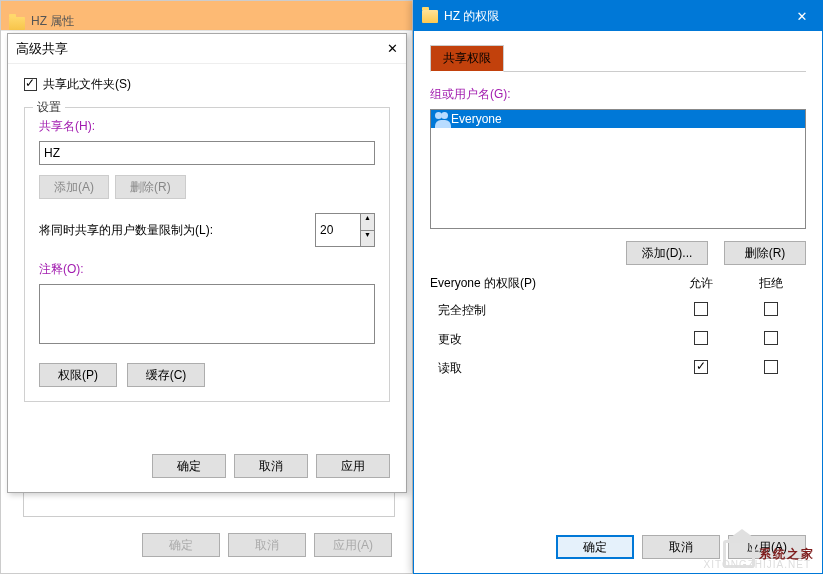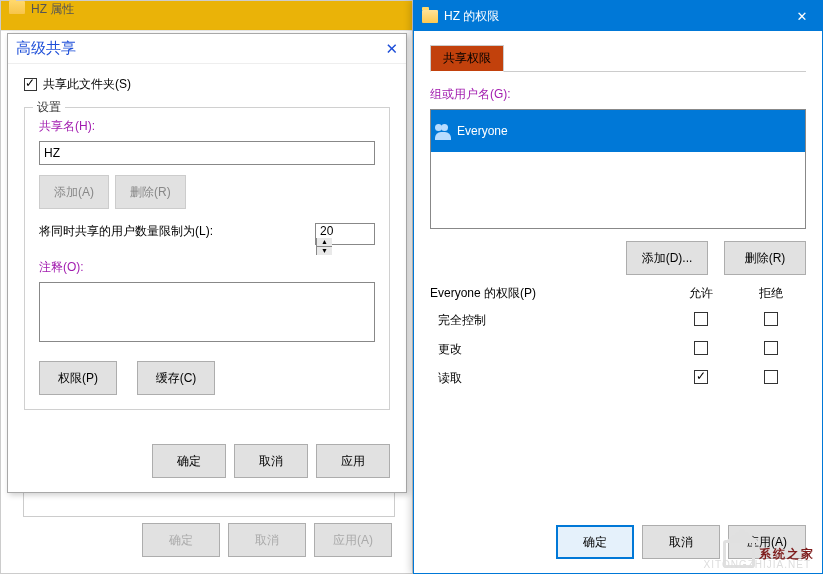--- a/index.html
+++ b/index.html
@@ -1,69 +1,69 @@
 <!DOCTYPE html>
 <html><head>
   <meta charset="utf-8">
   <style>
     * { box-sizing: border-box; font-family: "Microsoft YaHei", "Segoe UI", sans-serif; font-size: 12px; }
     body { margin: 0; background: #fff; width: 823px; height: 574px; overflow: hidden; position: relative; }
     
     
     .props-dialog { position: absolute; left: 0; top: 0; width: 413px; height: 574px; background: #fff; border: 1px solid #ccc; }
-    .props-title { height: 30px; display: flex; align-items: flex-start; padding-left: 8px; background: #eab308; border-bottom: 1px solid #e5e5e5; }
+    .props-title { height: 30px; display: flex; align-items: flex-end; padding-left: 8px; background: #fdba74; border-bottom: 1px solid #e5e5e5; }
     .folder-icon { width: 16px; height: 13px; background: linear-gradient(#ffd86b, #f7c44a); border-radius: 1px; margin-right: 6px; position: relative; }
     .folder-icon::before { content:""; position:absolute; top:-3px; left:0; width:7px; height:3px; background:#ffd86b; border-radius:1px 1px 0 0;}
     .props-title-text { color: #555; }
     
     
     .adv-dialog { position: absolute; left: 6px; top: 32px; width: 400px; height: 460px; background: #fff; border: 1px solid #a8a8a8; box-shadow: 2px 2px 6px rgba(0,0,0,.2); }
     .adv-title { height: 30px; display: flex; align-items: center; justify-content: space-between; padding: 0 8px; border-bottom: 1px solid #eee; }
-    .adv-title span { color: #1d4ed8; font-size: 15px; }
+    .adv-title span { color: #000000; font-size: 13px; }
     .close-x { color: #666; font-size: 14px; cursor: pointer; }
     .adv-body { padding: 12px 16px; }
     .checkbox-row { display: flex; align-items: center; gap: 6px; margin-bottom: 14px; }
     .chk { width: 13px; height: 13px; border: 1px solid #333; position: relative; }
     .chk.checked::after { content: "✓"; position: absolute; top: -3px; left: 0; font-size: 12px; color: #000; }
     .fieldset { border: 1px solid #d0d0d0; padding: 10px 14px 14px; position: relative; margin-bottom: 10px; }
     .fieldset-label { position: absolute; top: -9px; left: 8px; background: #fff; padding: 0 4px; color: #333; }
     .label { display: block; margin-bottom: 6px; color: #a21caf; }
     .text-input { width: 100%; height: 24px; border: 1px solid #888; padding: 2px 4px; }
     .btn-row { display: flex; gap: 6px; margin-top: 10px; }
-    .btn { height: 34px; padding: 0 14px; background: #e1e1e1; border: 1px solid #adadad; cursor: pointer; display: inline-flex; align-items: center; justify-content: center; }
+    .btn { height: 24px; padding: 0 14px; background: #e1e1e1; border: 1px solid #adadad; cursor: pointer; display: inline-flex; align-items: center; justify-content: center; }
     .btn.dis { color: #888; border-color: #ccc; }
-    .limit-row { display: flex; align-items: flex-start; justify-content: space-between; margin: 14px 0; }
-    .spinner { width: 60px; height: 22px; border: 1px solid #888; display: flex; flex-direction: column; }
+    .limit-row { display: flex; align-items: center; justify-content: space-between; margin: 14px 0; }
+    .spinner { width: 60px; height: 34px; border: 1px solid #888; display: flex; }
     .spinner input { border: none; width: 44px; padding: 0 4px; font-size: 12px; }
     .spinner-btns { width: 16px; display: flex; flex-direction: column; border-left: 1px solid #888; }
     .spinner-btns div { flex: 1; font-size: 7px; text-align: center; line-height: 8px; background: #e9e9e9; cursor: pointer; }
     .spinner-btns div:first-child { border-bottom: 1px solid #888; }
     .textarea { width: 100%; height: 60px; border: 1px solid #888; resize: none; padding: 2px 4px; }
-    .perm-cache-row { display: flex; gap: 20px; margin-top: 16px; align-items: center; }
+    .perm-cache-row { display: flex; gap: 10px; margin-top: 16px; align-items: center; }
     .perm-cache-row .btn { width: 78px; }
     .adv-footer { position: absolute; bottom: 14px; right: 16px; display: flex; gap: 8px; }
     .adv-footer .btn { width: 74px; }
     
     
     .props-footer { position: absolute; bottom: 16px; right: 20px; display: flex; gap: 8px; }
     .props-footer .btn { width: 78px; color: #aaa; }
     .tabs-back { position: absolute; left: 22px; bottom: 56px; width: 372px; height: 32px; border: 1px solid #ccc; border-top: none; }
     
     
     .perm-dialog { position: absolute; right: 0; top: 0; width: 410px; height: 574px; background: #fff; border: 1px solid #0078d7; box-shadow: -2px 0 8px rgba(0,0,0,.2); }
     .perm-title { height: 30px; background: #0078d7; color: #fff; display: flex; align-items: center; padding: 0 8px; }
     .perm-title .folder-icon { background: linear-gradient(#ffe29a, #ffc94f); }
     .perm-title-text { flex: 1; }
     .close-white { width: 40px; height: 30px; margin-right: -8px; display: flex; align-items: center; justify-content: center; cursor: pointer; }
     .close-white::before { content: "✕"; color: #fff; font-size: 13px; }
     .perm-body { padding: 14px 16px; }
     .tab-strip { border-bottom: 1px solid #ccc; margin-bottom: 14px; }
     .tab { display: inline-block; padding: 4px 12px; border: 1px solid #ccc; border-bottom: 1px solid #fff; margin-bottom: -1px; background: #c2410c; }
     .listbox { border: 1px solid #888; height: 120px; margin-top: 6px; background: #fff; overflow: hidden; }
-    .list-item { background: #0078d7; color: #fff; padding: 14px 4px; display: flex; align-items: center; gap: 6px; }
+    .list-item { background: #0078d7; color: #fff; padding: 2px 4px; display: flex; align-items: center; }
     .people-icon { width: 16px; height: 14px; position: relative; }
     .people-icon::before, .people-icon::after { content:""; position:absolute; background: #b8dcff; border-radius:50%; }
     .people-icon::before { width:7px; height:7px; left:0; top:0; box-shadow: 6px 0 0 #b8dcff; }
     .people-icon::after { width:16px; height:8px; bottom:-2px; left:0; border-radius: 6px 6px 0 0; }
     .list-btns { display: flex; justify-content: flex-end; gap: 16px; margin: 12px 0 6px; }
     .list-btns .btn { width: 82px; }
     .perm-table { width: 100%; margin-top: 4px; border-collapse: collapse; }
     .perm-table th { font-weight: normal; padding: 4px 0; }
     .perm-table th:first-child { text-align: left; }
     .perm-table td { padding: 6px 0; }

